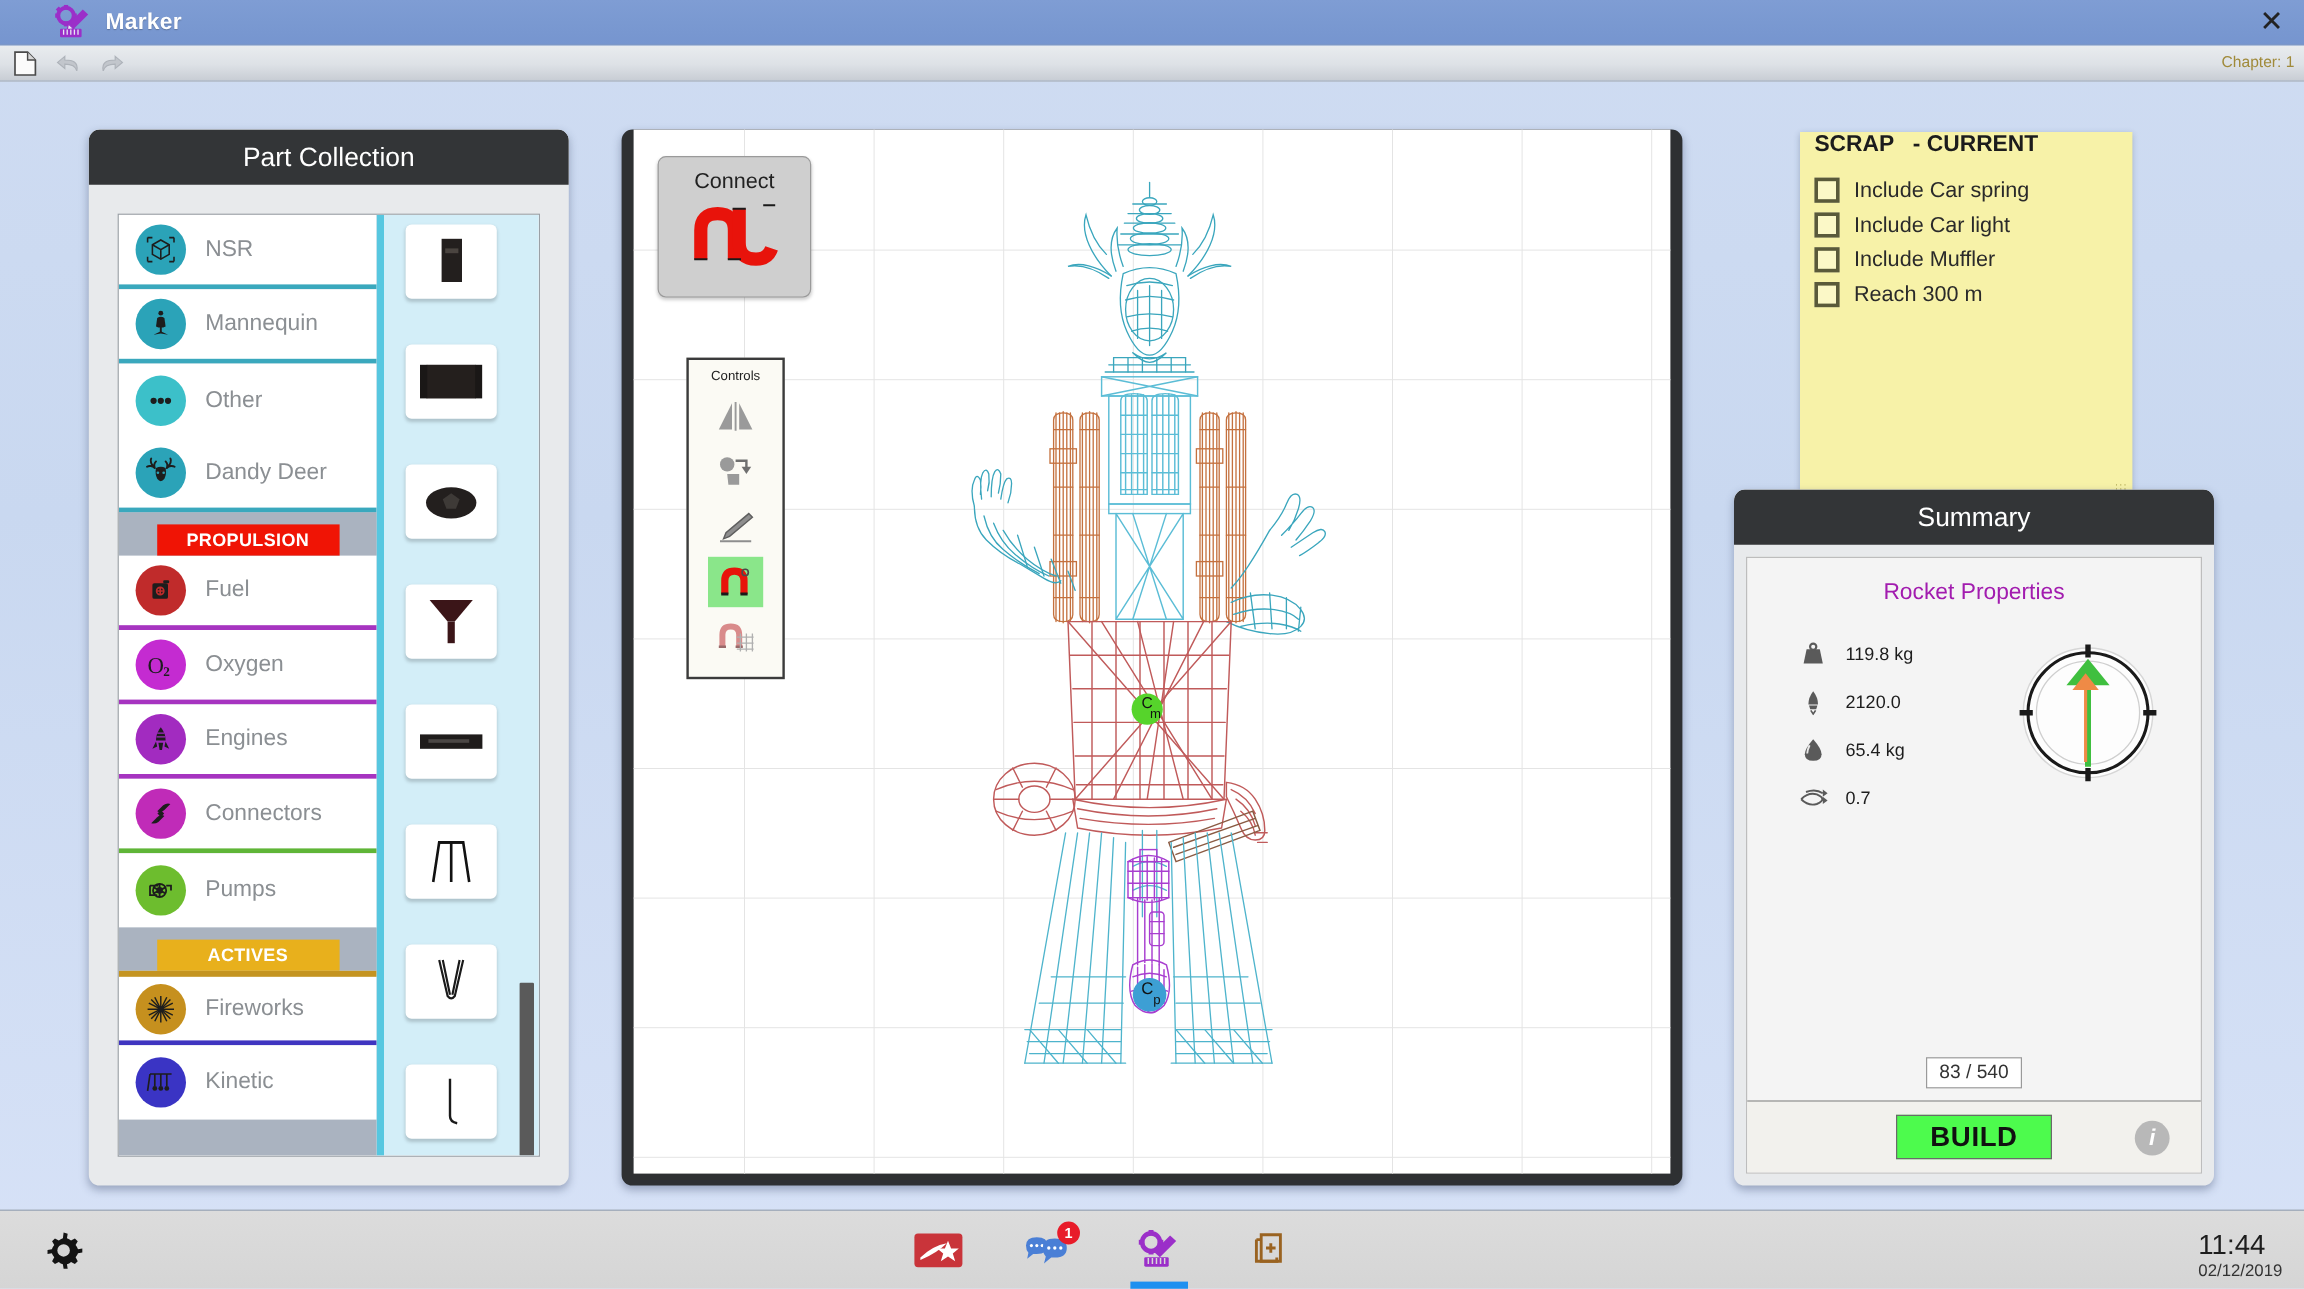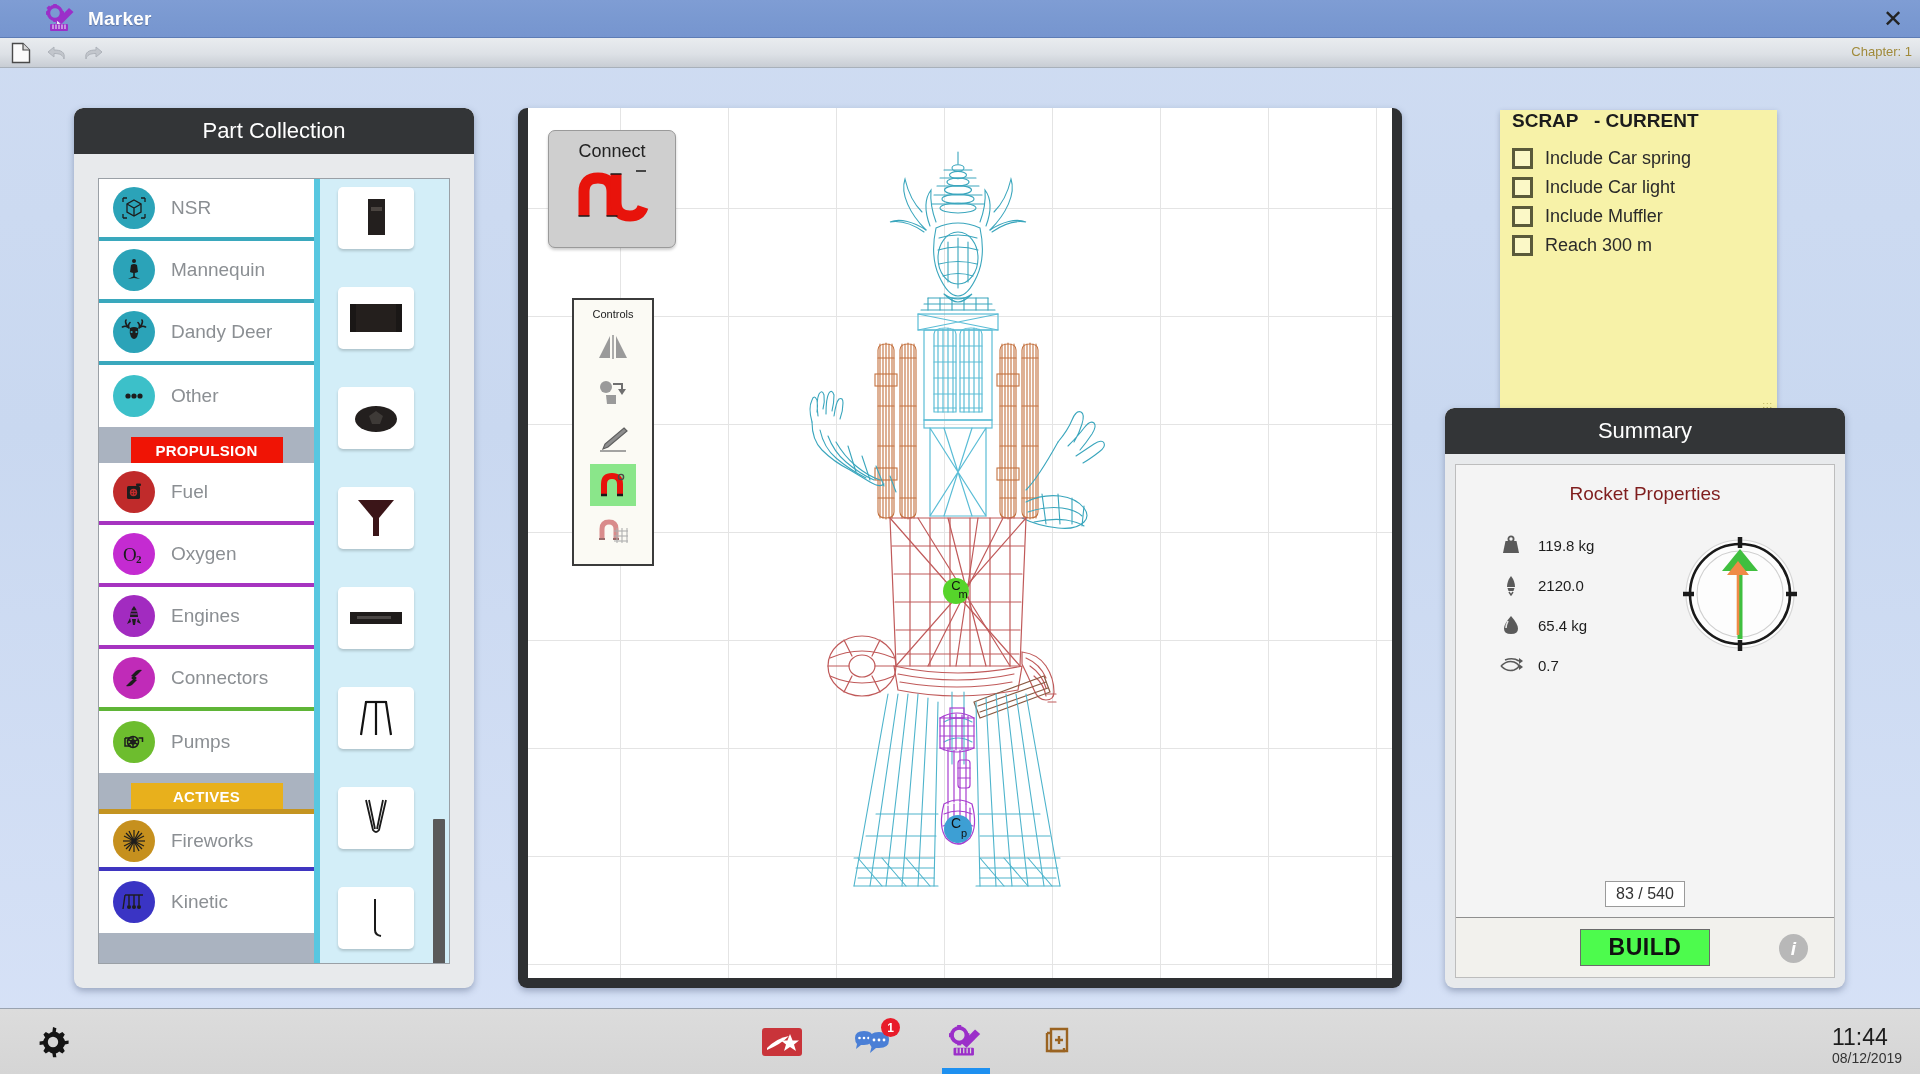--- a/index.html
+++ b/index.html
@@ -216,21 +216,21 @@
     background: #e8eaec; border-radius: 9px;
     box-shadow: 0 3px 7px rgba(40,55,90,.35);
     display: flex; flex-direction: column; overflow: hidden;
   }
   #summary-body {
     flex: 1; margin: 10px; background: #f4f4f4;
     border: 1px solid #bdbdbd;
     display: flex; flex-direction: column;
   }
   #rocket-props-title {
-    text-align: center; font-size: 19px; color: #7f1d1d; margin-top: 18px;
+    text-align: center; font-size: 19px; color: #a21caf; margin-top: 18px;
   }
   #props-area { display: flex; margin-top: 20px; flex: 1; }
   #props-list { width: 190px; padding-left: 42px; }
   .prop-row { display: flex; align-items: center; height: 40px; }
   .prop-icon {
     width: 26px; flex: 0 0 26px;
     display: flex; align-items: center; justify-content: center;
   }
   .prop-value { margin-left: 14px; font-size: 15px; color: #1d1d1d; }
   #gauge-wrap { flex: 1; display: flex; justify-content: center; padding-top: 6px; }
@@ -374,46 +374,46 @@
               <circle cx="13" cy="4" r="2"></circle>
               <path d="M10 8 q3 -2 6 0 l1 7 q-4 2 -8 0 Z"></path>
               <rect x="12.2" y="15" width="1.6" height="5"></rect>
               <path d="M7 22 L13 19 L19 22 L13 21 Z"></path>
             </g>
           </svg>
         </span>
         <span class="cat-label">Mannequin</span>
       </div>
 
+      <div class="cat-row sep-none">
+        <span class="cat-icon" style="background:#3cc0c9">
+          <svg width="26" height="26" viewBox="0 0 26 26">
+            <g fill="#1d1d1d">
+                <circle cx="7" cy="13" r="2.6"></circle>
+                <circle cx="13" cy="13" r="2.6"></circle>
+                <circle cx="19" cy="13" r="2.6"></circle>
+              </g>
+          </svg>
+        </span>
+        <span class="cat-label">Other</span>
+      </div>
+
       <div class="cat-row">
         <span class="cat-icon" style="background:#2ba3b8">
           <svg width="28" height="26" viewBox="0 0 28 26">
             <g fill="none" stroke="#1d1d1d" stroke-width="1.6" stroke-linecap="round">
               <path d="M9 9 C6 6 5 3 6 1 M9 9 C7 7 4 7 2.5 8 M9 9 C8 6.5 9 4.5 10 3.5"></path>
               <path d="M19 9 C22 6 23 3 22 1 M19 9 C21 7 24 7 25.5 8 M19 9 C20 6.5 19 4.5 18 3.5"></path>
             </g>
             <path d="M10 9 q4 -2 8 0 q1 5 -1 9 q-3 4 -6 0 q-2 -4 -1 -9 Z" fill="#1d1d1d"></path>
             <circle cx="11.6" cy="13" r="1.1" fill="#2ba3b8"></circle>
             <circle cx="16.4" cy="13" r="1.1" fill="#2ba3b8"></circle>
           </svg>
         </span>
         <span class="cat-label">Dandy Deer</span>
-      </div>
-
-      <div class="cat-row sep-none">
-        <span class="cat-icon" style="background:#3cc0c9">
-          <svg width="26" height="26" viewBox="0 0 26 26">
-            <g fill="#1d1d1d">
-                <circle cx="7" cy="13" r="2.6"></circle>
-                <circle cx="13" cy="13" r="2.6"></circle>
-                <circle cx="19" cy="13" r="2.6"></circle>
-              </g>
-          </svg>
-        </span>
-        <span class="cat-label">Other</span>
       </div>
 
       <div class="cat-banner-wrap">
         <div class="cat-banner banner-red">PROPULSION</div>
       </div>
 
 
       <div class="cat-row sep-purple">
         <span class="cat-icon" style="background:#c02b2b">
           <svg width="26" height="26" viewBox="0 0 26 26">
@@ -1028,15 +1028,15 @@
           <path d="M7 9 h3 M7 9 v18 h17 v-3"></path>
         </g>
         <path d="M19 12 v8 M15 16 h8" stroke="#9a6321" stroke-width="2.4"></path>
       </svg>
     </div>
 
   </div>
 
   <div id="clock">
     <div id="clock-time">11:44</div>
-    <div id="clock-date">08/12/2019</div>
+    <div id="clock-date">02/12/2019</div>
   </div>
 </div>
 
 </body></html>

